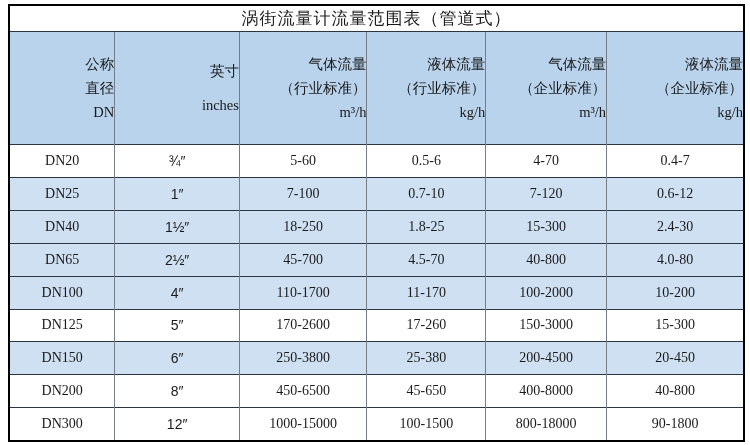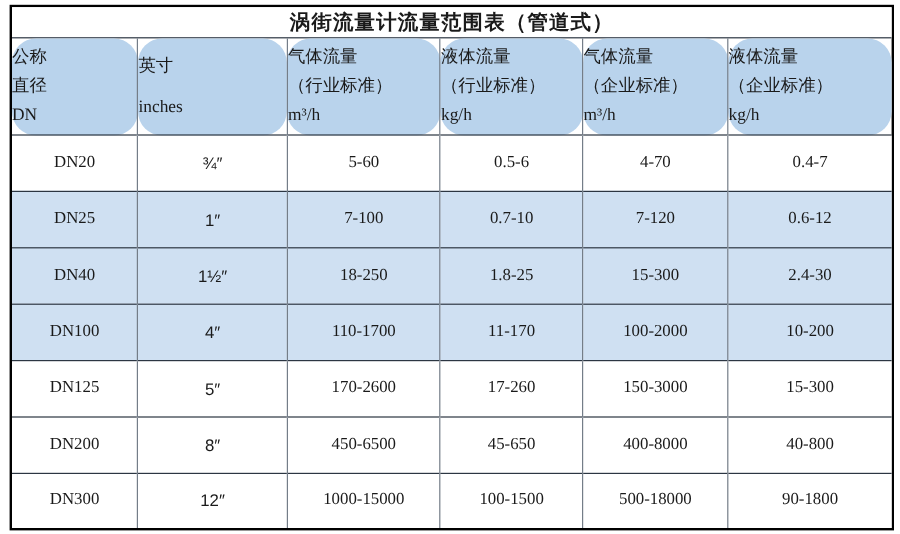--- a/index.html
+++ b/index.html
@@ -24,21 +24,21 @@
     box-sizing: border-box;
     background: #ffffff;
   }
   .title-bar {
     height: 25px;
     flex: 0 0 25px;
     display: flex;
     align-items: center;
     justify-content: center;
     font-size: 17px;
-    font-weight: bold;
+    font-weight: normal;
     letter-spacing: 1px;
     border-bottom: 1px solid var(--grid-dark, #2c3642);
     background: #ffffff;
   }
   table.flow-table {
     flex: 1 1 auto;
     width: 100%;
     border-collapse: collapse;
     table-layout: fixed;
   }
@@ -47,24 +47,23 @@
   col.c-g1  { width: 17.4%; }
   col.c-l1  { width: 16.2%; }
   col.c-g2  { width: 16.5%; }
   col.c-l2  { width: 18.6%; }
 
   thead th {
     background: var(--header-bg, #b9d3ec);
     height: 76px;
     font-weight: normal;
     font-size: 14.5px;
-    text-align: left;
+    text-align: right;
     vertical-align: middle;
-    padding: 2px 0;
-    border-radius: 20px;
+    padding: 18px 0;
   }
   thead th .hline {
     display: block;
     line-height: 24px;
   }
   thead th.two-line .hline {
     line-height: 34px;
   }
   thead th + th,
   tbody td + td {
@@ -155,46 +154,62 @@
   </tr>
         <tr class="alt">
     <td>DN40</td>
     <td class="inches">1½″</td>
     <td>18-250</td>
     <td>1.8-25</td>
     <td>15-300</td>
     <td>2.4-30</td>
   </tr>
         <tr class="alt">
+    <td>DN65</td>
+    <td class="inches">2½″</td>
+    <td>45-700</td>
+    <td>4.5-70</td>
+    <td>40-800</td>
+    <td>4.0-80</td>
+  </tr>
+        <tr class="alt">
     <td>DN100</td>
     <td class="inches">4″</td>
     <td>110-1700</td>
     <td>11-170</td>
     <td>100-2000</td>
     <td>10-200</td>
   </tr>
         <tr>
     <td>DN125</td>
     <td class="inches">5″</td>
     <td>170-2600</td>
     <td>17-260</td>
     <td>150-3000</td>
     <td>15-300</td>
   </tr>
+        <tr class="alt">
+    <td>DN150</td>
+    <td class="inches">6″</td>
+    <td>250-3800</td>
+    <td>25-380</td>
+    <td>200-4500</td>
+    <td>20-450</td>
+  </tr>
         <tr>
     <td>DN200</td>
     <td class="inches">8″</td>
     <td>450-6500</td>
     <td>45-650</td>
     <td>400-8000</td>
     <td>40-800</td>
   </tr>
         <tr>
     <td>DN300</td>
     <td class="inches">12″</td>
     <td>1000-15000</td>
     <td>100-1500</td>
-    <td>500-18000</td>
+    <td>800-18000</td>
     <td>90-1800</td>
   </tr>
       </tbody>
   </table>
 </div>
 
 </body></html>

